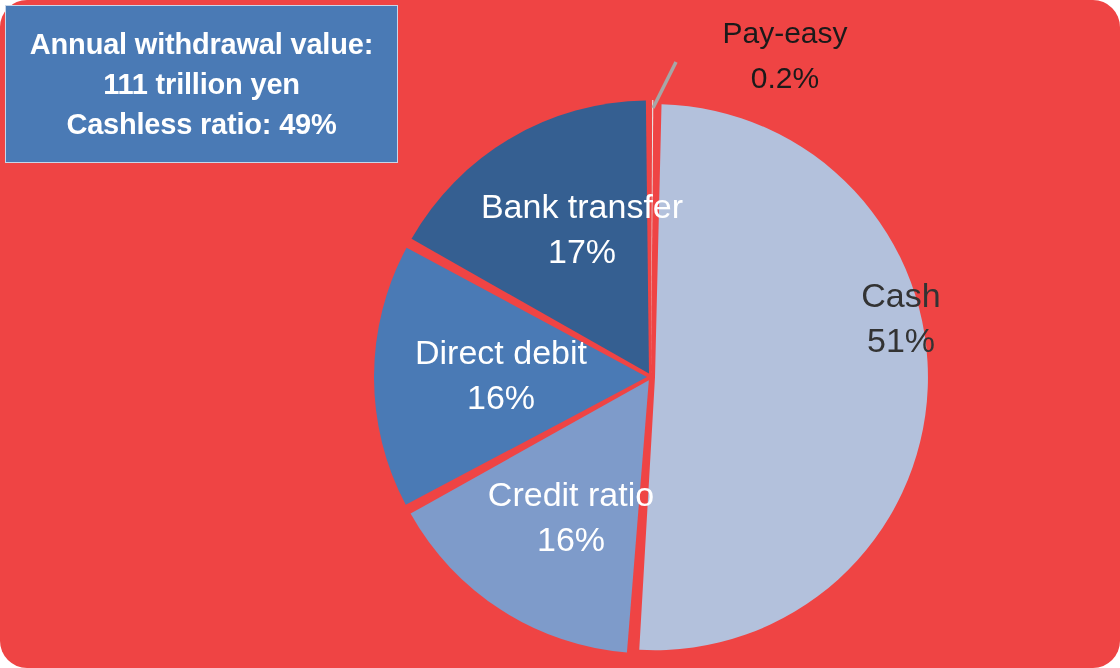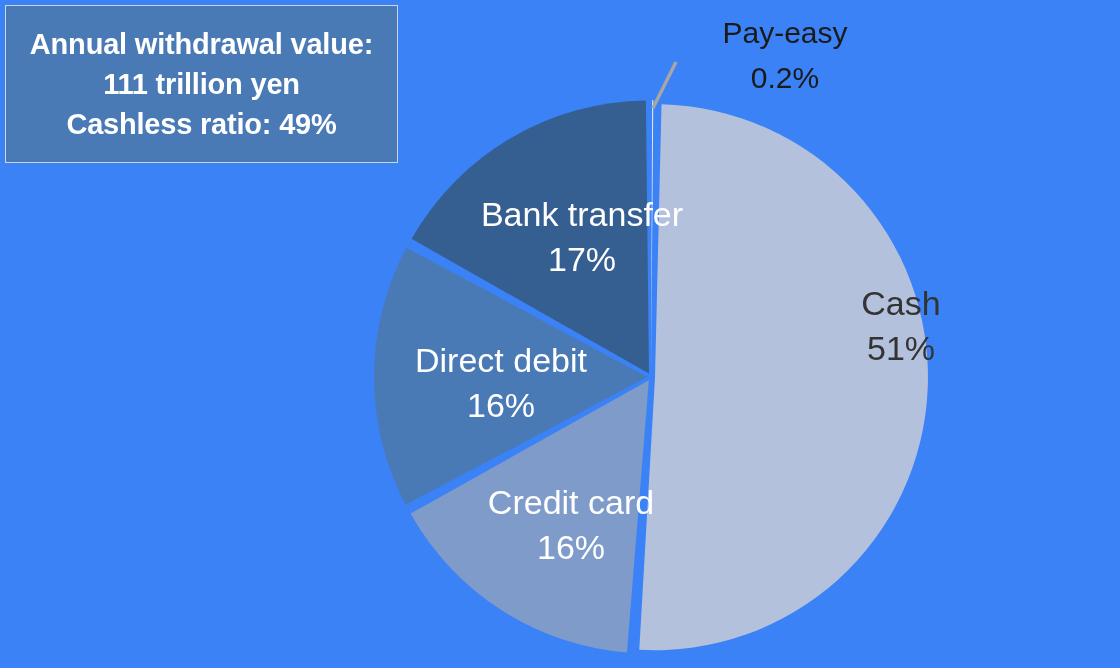--- a/index.html
+++ b/index.html
@@ -14,21 +14,22 @@
     overflow: hidden;
     font-family: "Liberation Sans", sans-serif;
   }
 
   #stage {
     position: absolute;
     left: 0;
     top: 0;
     width: 1120px;
     height: 668px;
-    background: #3b82f6;
+    background: #ef4444;
+    border-radius: 27px;
   }
 
   
   #callout-box {
     position: absolute;
     left: 5px;
     top: 5px;
     width: 393px;
     height: 158px;
     background: #4a7ab5;
@@ -58,21 +59,20 @@
     height: 668px;
   }
 
   
   .slice-label {
     position: absolute;
     text-align: center;
     line-height: 45px;
     white-space: nowrap;
     pointer-events: none;
-    margin-top: 8px;
   }
   .slice-label .nm,
   .slice-label .pc {
     display: block;
     font-size: 34px;
   }
   .slice-label.light .nm,
   .slice-label.light .pc { color: #ffffff; }
   .slice-label.dark .nm,
   .slice-label.dark .pc { color: #333333; }
@@ -131,21 +131,21 @@
     <span class="nm">Bank transfer</span>
     <span class="pc">17%</span>
   </div>
 
   <div class="slice-label light" id="label-direct-debit">
     <span class="nm">Direct debit</span>
     <span class="pc">16%</span>
   </div>
 
   <div class="slice-label light" id="label-credit-card">
-    <span class="nm">Credit card</span>
+    <span class="nm">Credit ratio</span>
     <span class="pc">16%</span>
   </div>
 
   <div id="label-pay-easy">
     <span class="nm">Pay-easy</span>
     <span class="pc">0.2%</span>
   </div>
 
 </div>
 

